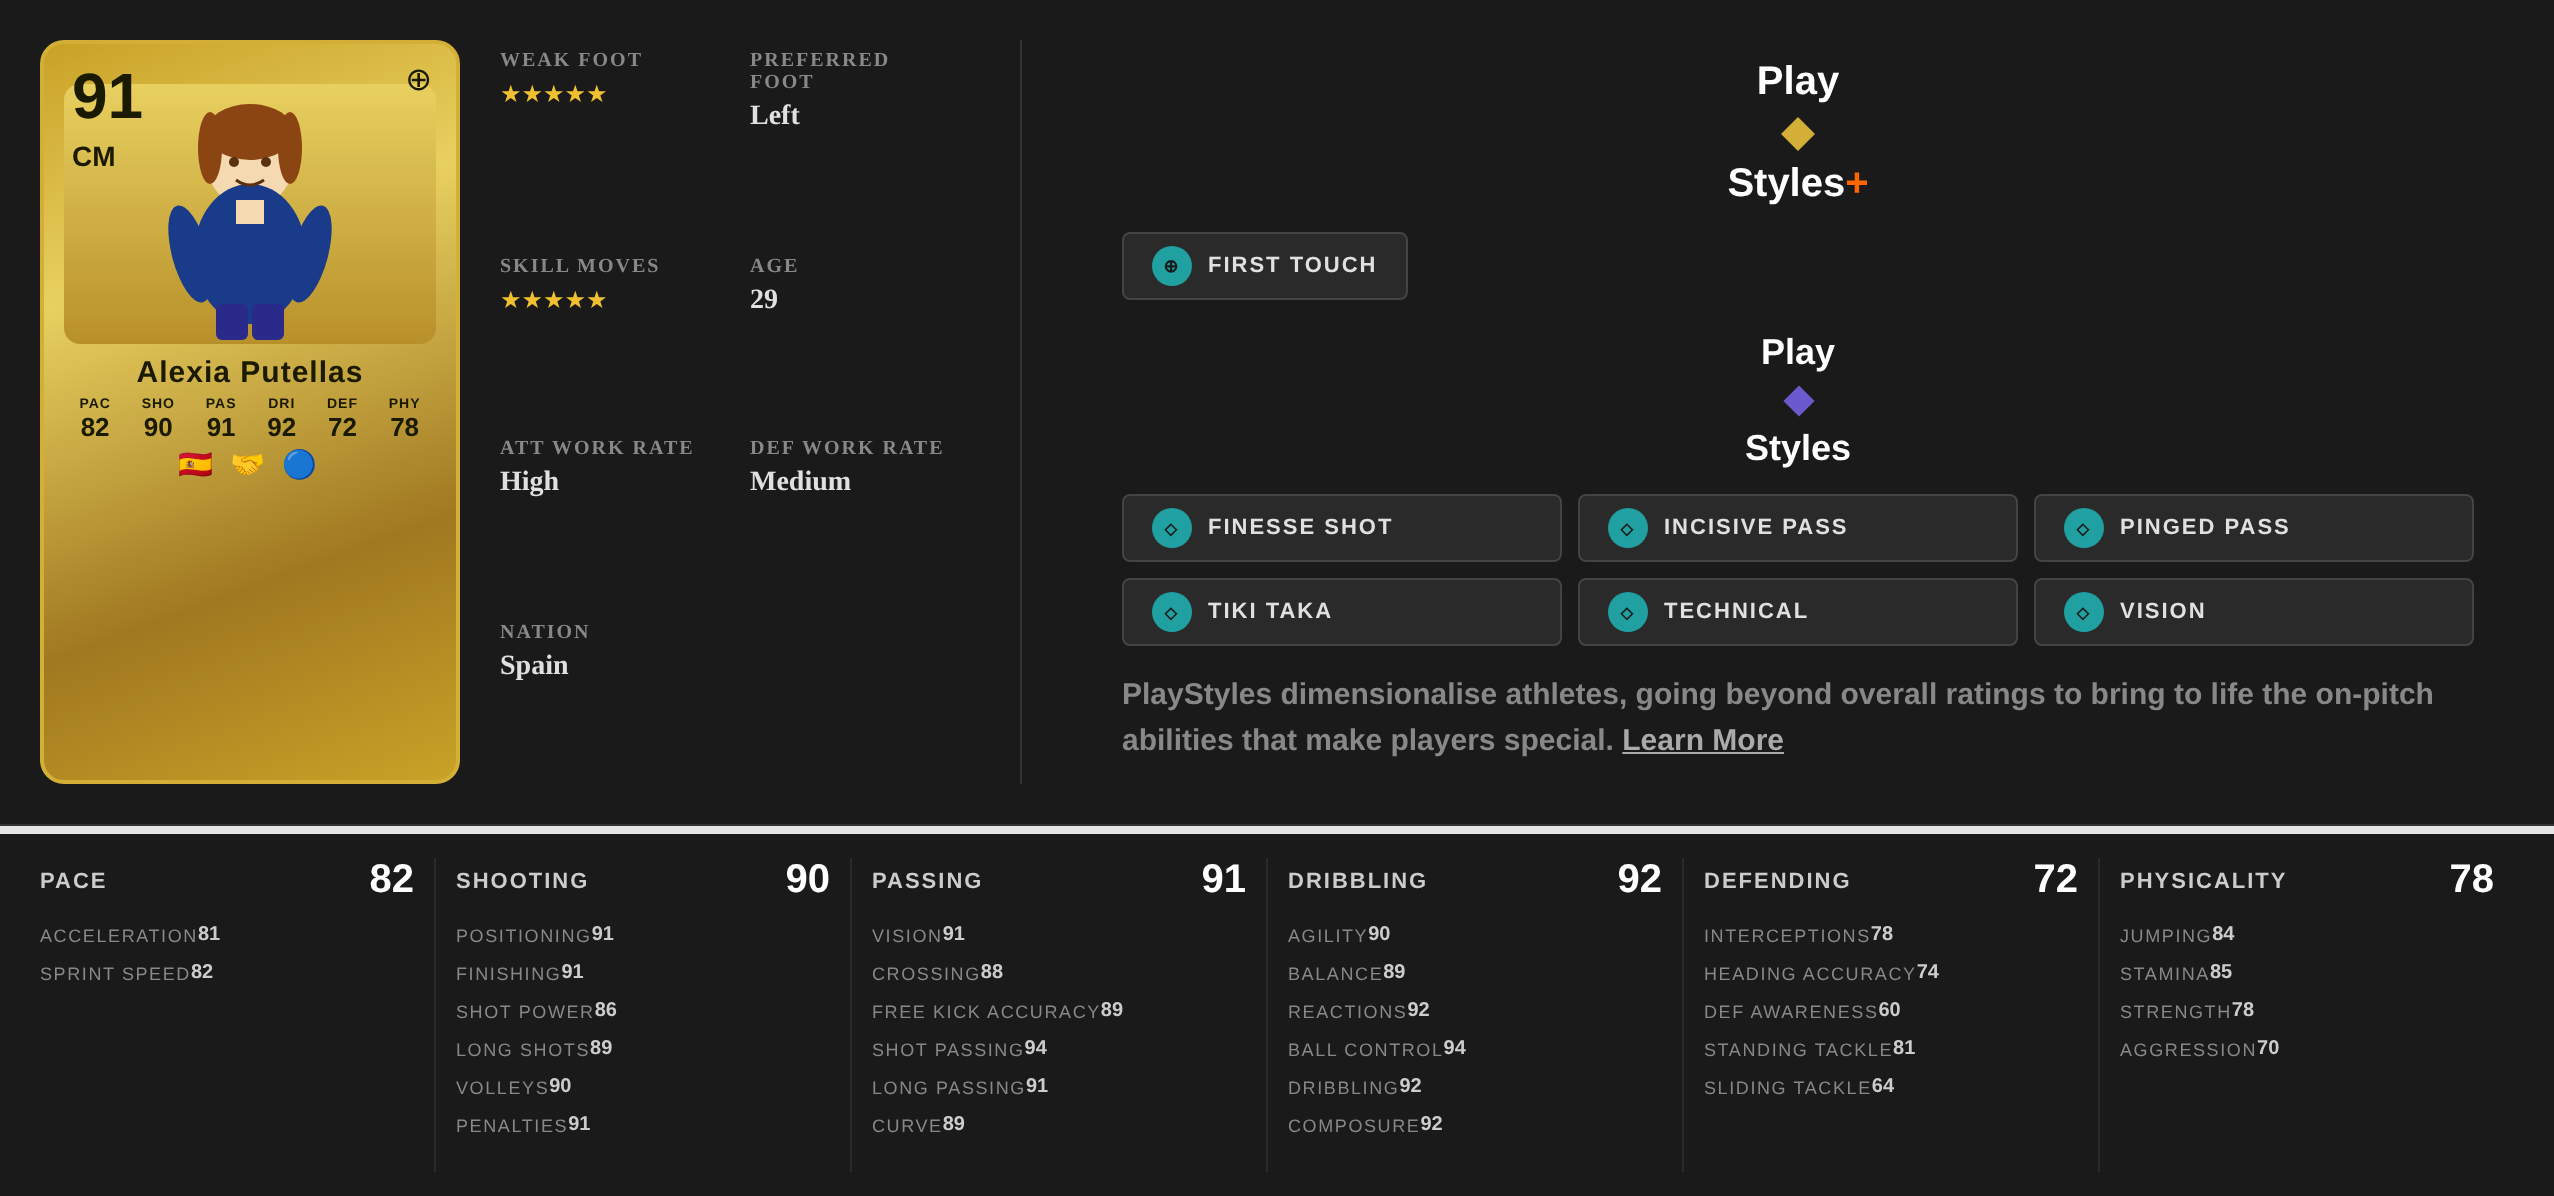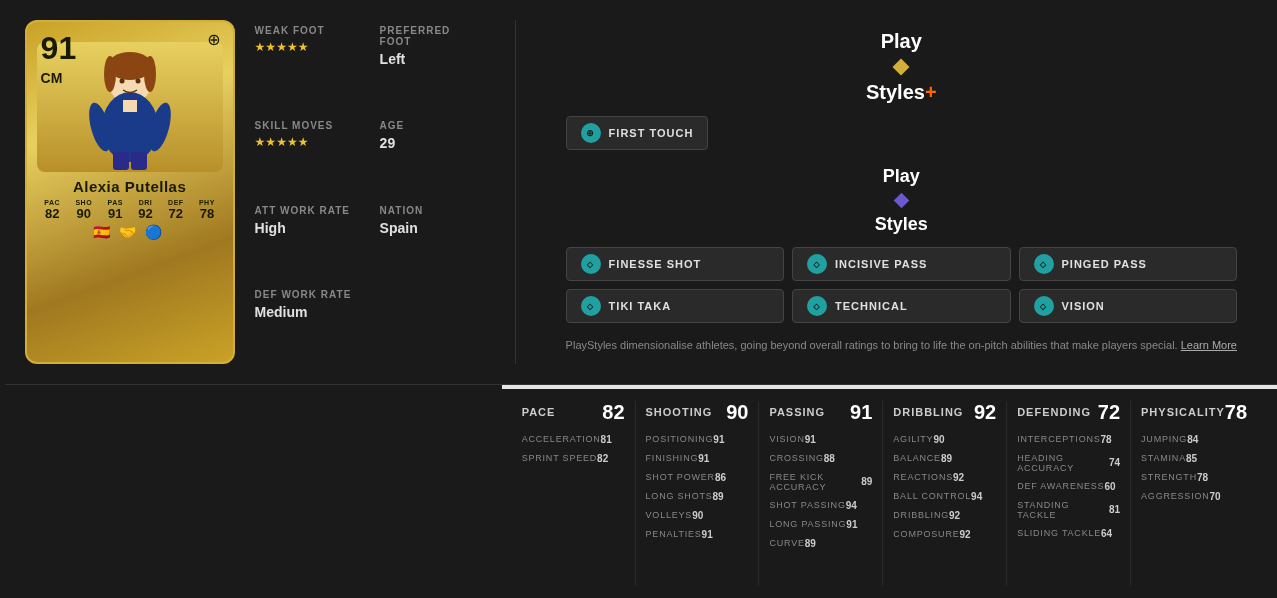--- a/index.html
+++ b/index.html
@@ -10,21 +10,20 @@
       font-size: 12px;
       width: 1277px;
       height: 598px;
       overflow: hidden;
     }
 
     .main-container {
       display: flex;
       flex-direction: column;
       height: 100%;
-      align-items: flex-end;
     }
 
     
     .top-section {
       display: flex;
       flex-direction: row;
       padding: 20px;
       gap: 20px;
       border-bottom: 1px solid #333;
       flex: 0 0 auto;
@@ -144,20 +143,21 @@
       display: grid;
       grid-template-columns: 1fr 1fr;
       gap: 10px 20px;
       padding-top: 5px;
     }
 
     .info-block {
       display: flex;
       flex-direction: column;
       gap: 4px;
+      font-family: Liberation Serif, serif;
     }
 
     .info-label {
       font-size: 10px;
       color: #888;
       letter-spacing: 1px;
       text-transform: uppercase;
       font-weight: 600;
     }
 
@@ -257,23 +257,24 @@
     }
 
     .playstyle-grid {
       display: grid;
       grid-template-columns: 1fr 1fr 1fr;
       gap: 8px;
       margin-bottom: 14px;
     }
 
     .playstyle-description {
-      font-size: 11px;
+      font-size: 15px;
       color: #888;
       line-height: 1.5;
+      font-weight: bold;
     }
 
     .learn-more {
       color: #aaa;
       text-decoration: underline;
     }
 
     
     .bottom-section {
       flex: 1;
@@ -466,26 +467,26 @@
       </div>
       <div class="info-block">
         <span class="info-label">AGE</span>
         <span class="info-value">29</span>
       </div>
       <div class="info-block">
         <span class="info-label">ATT WORK RATE</span>
         <span class="info-value">High</span>
       </div>
       <div class="info-block">
+        <span class="info-label">DEF WORK RATE</span>
+        <span class="info-value">Medium</span>
+      </div>
+      <div class="info-block">
         <span class="info-label">NATION</span>
         <span class="info-value">Spain</span>
-      </div>
-      <div class="info-block">
-        <span class="info-label">DEF WORK RATE</span>
-        <span class="info-value">Medium</span>
       </div>
     </div>
 
     <div class="divider-v"></div>
 
     <div class="playstyles-section">
 
       <div class="playstyle-header">
         <span>Play</span>
         <span class="diamond-icon-gold" style="display:inline-block; width:12px; height:12px; background:#d4af37; transform:rotate(45deg); margin: 0 2px;"></span>

